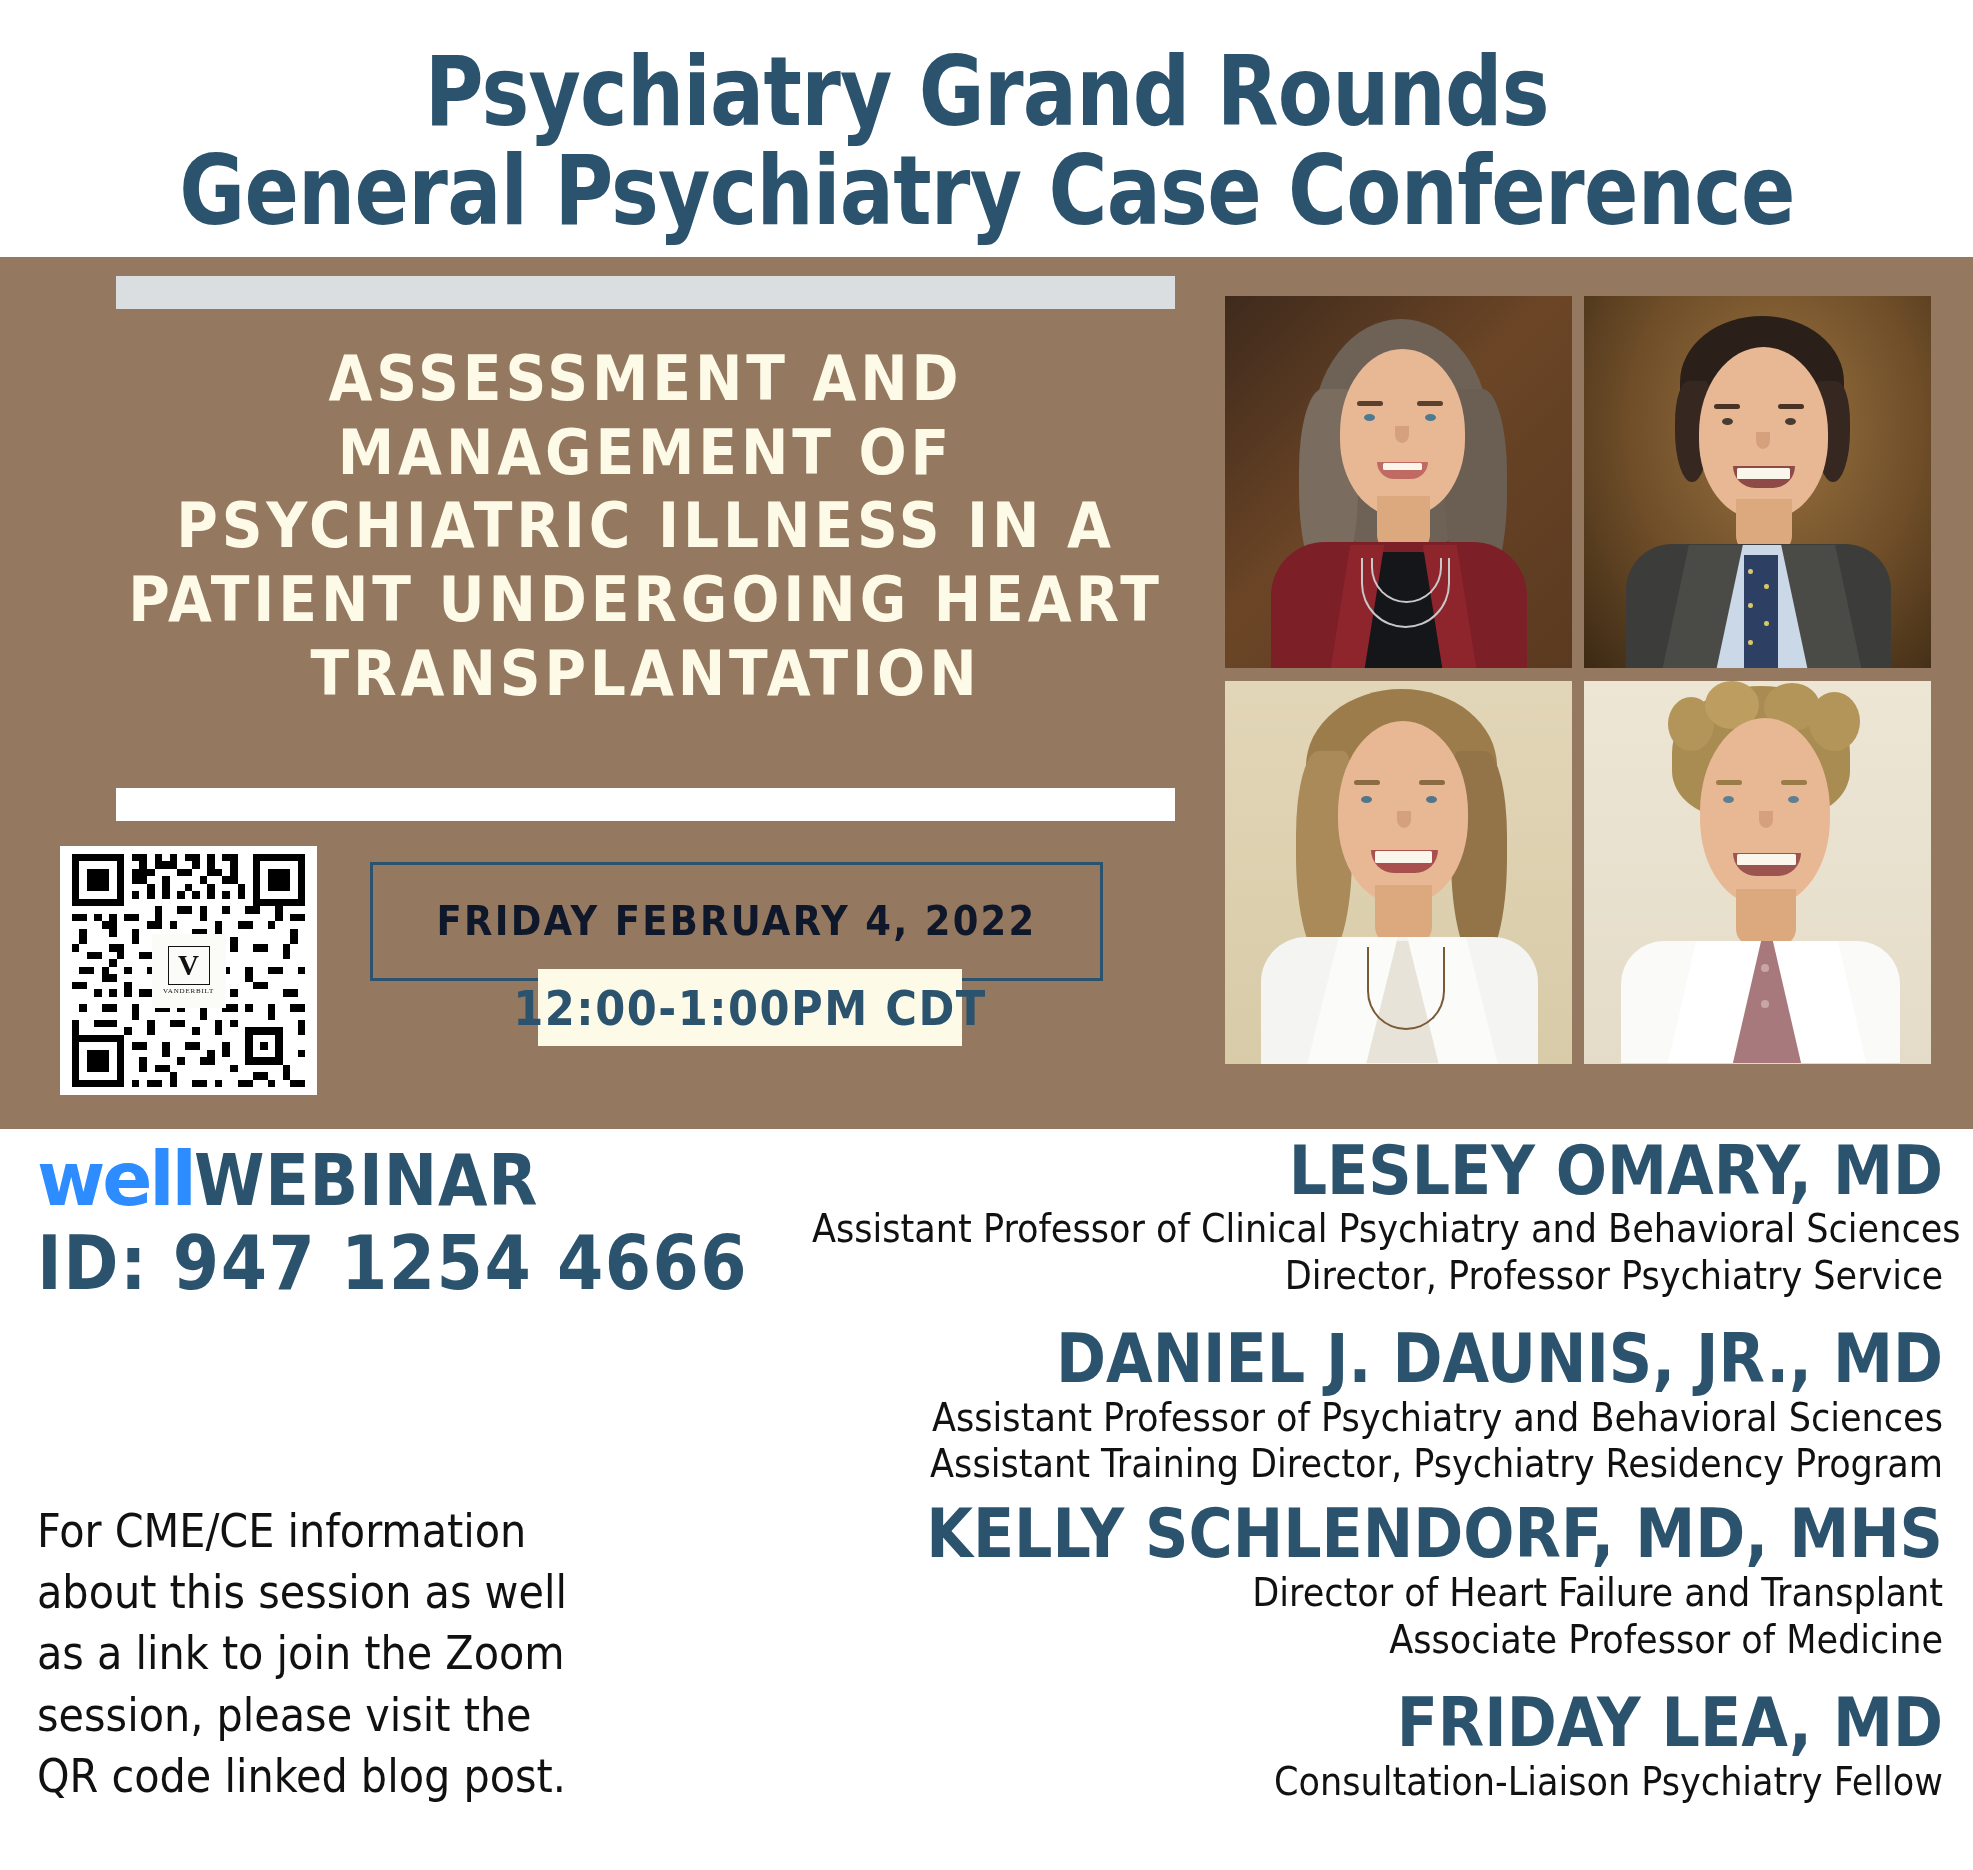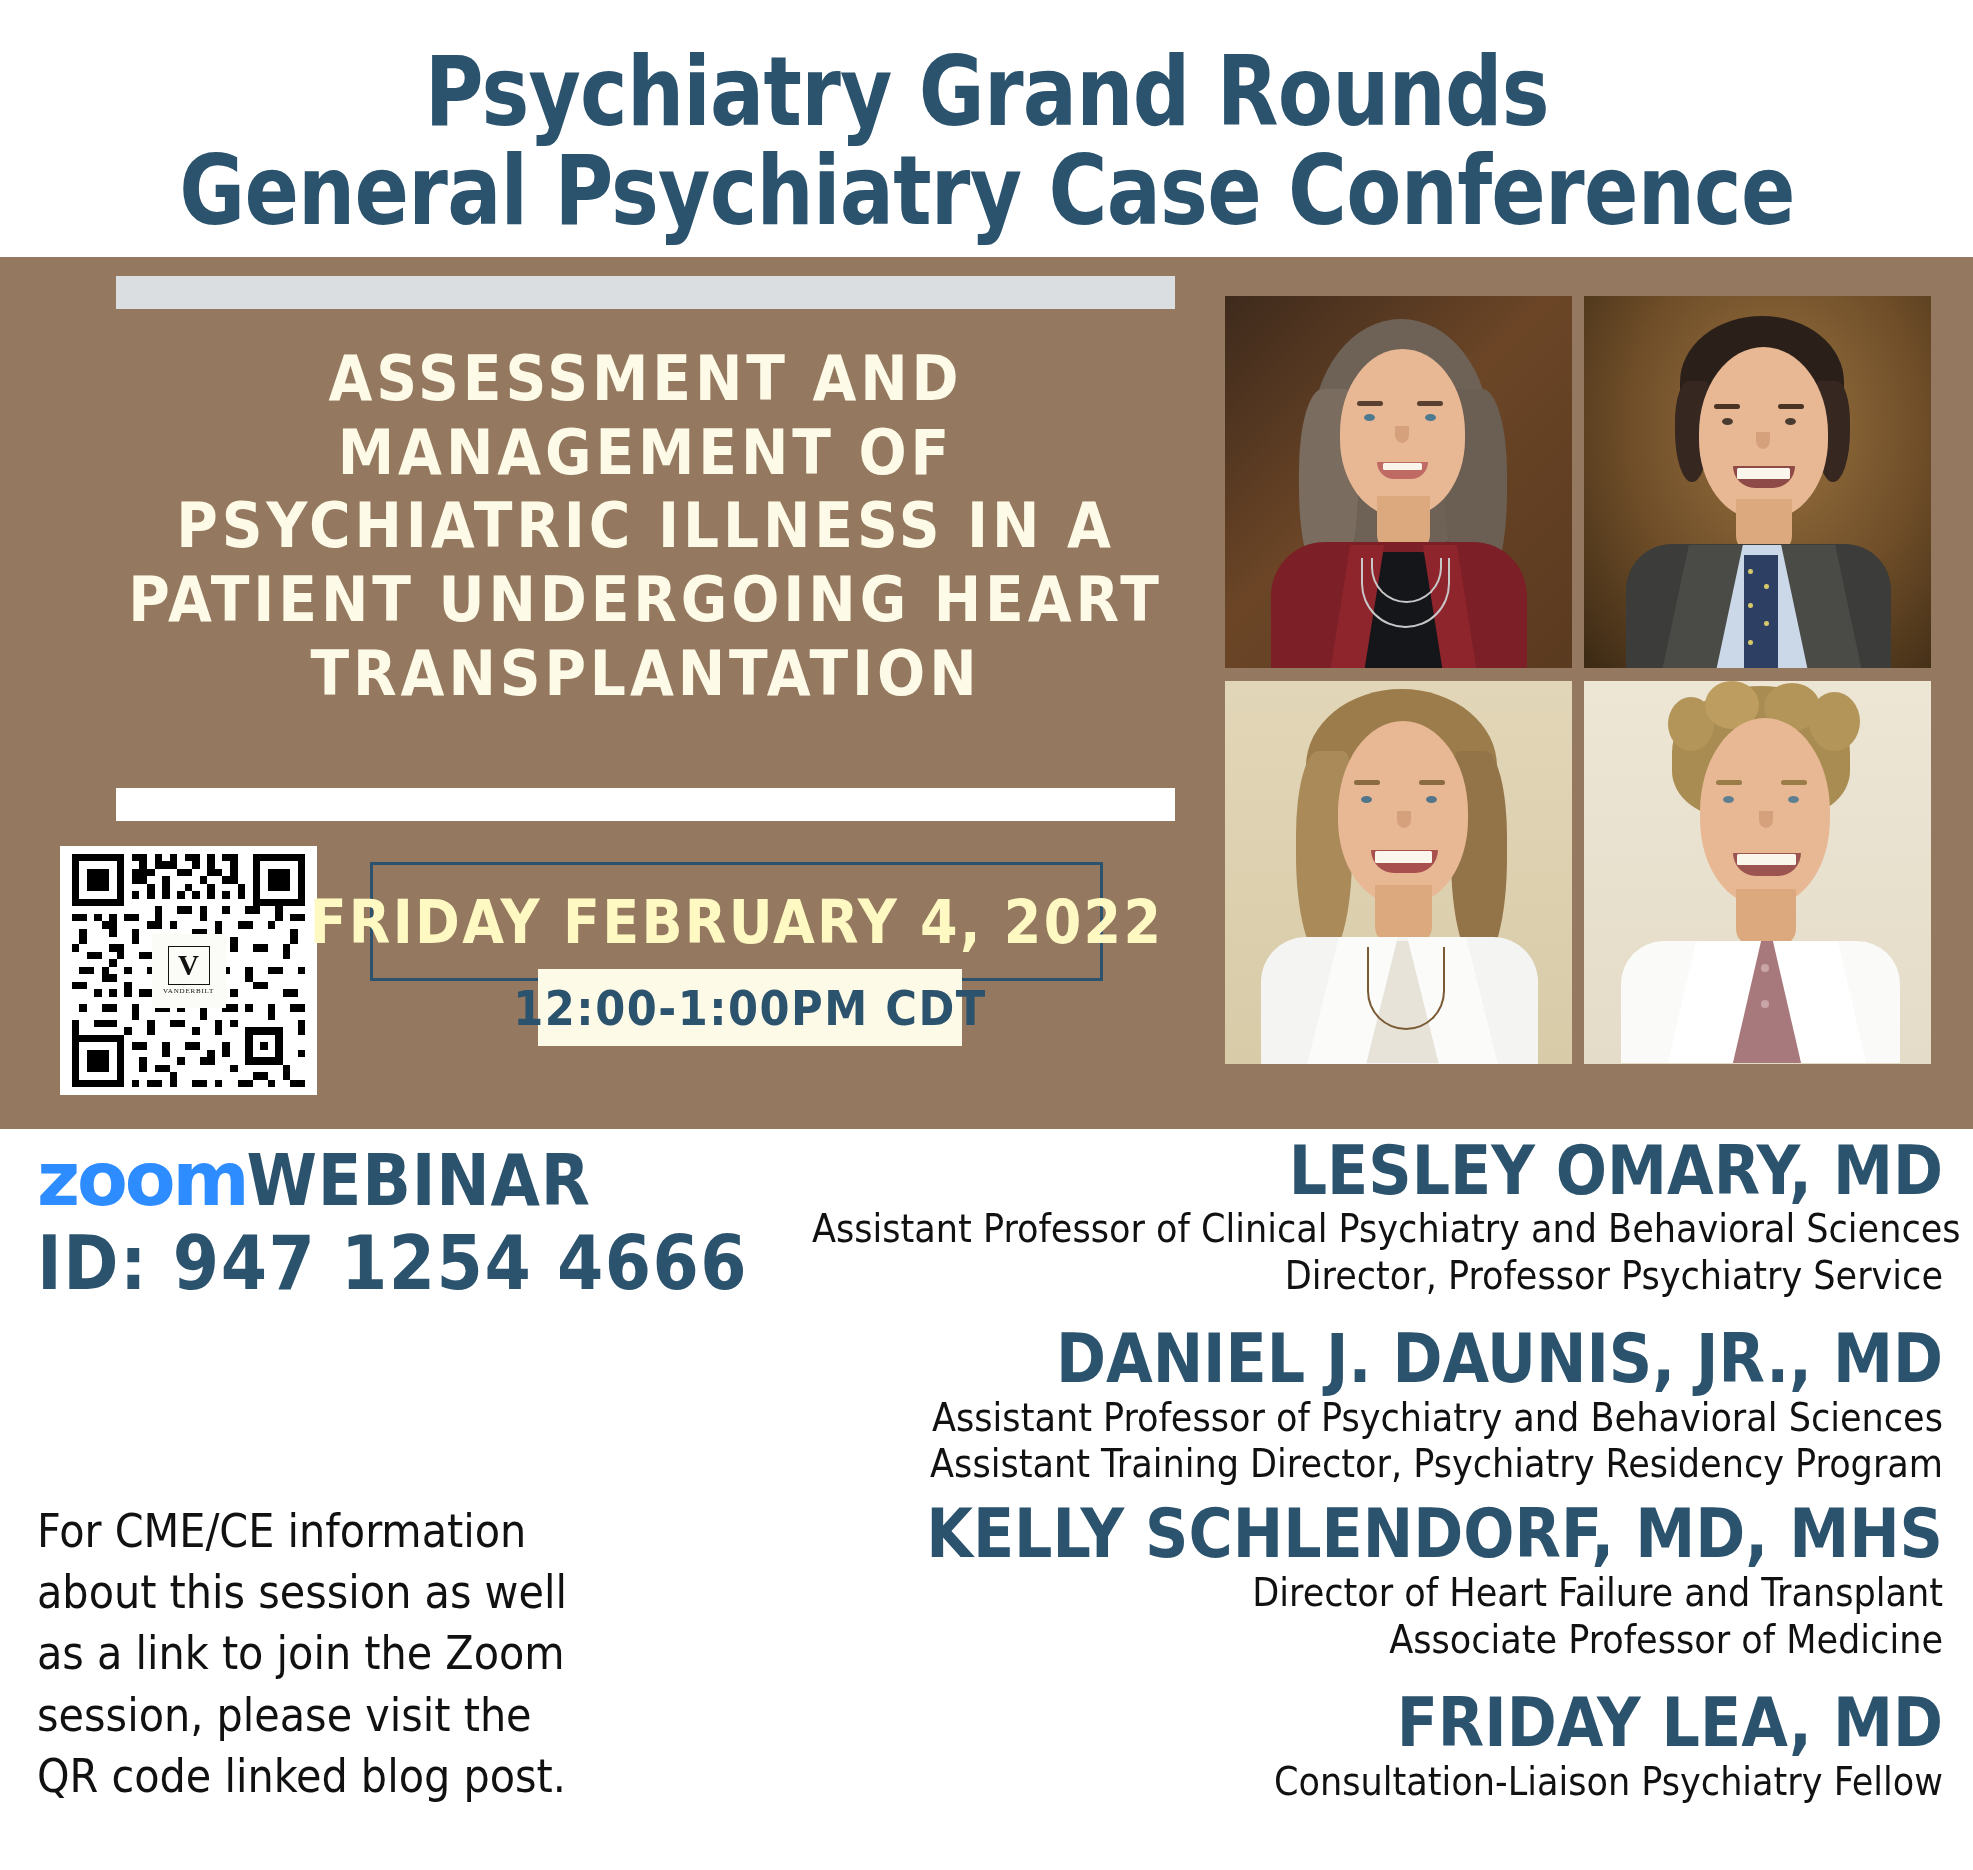--- a/index.html
+++ b/index.html
@@ -75,23 +75,23 @@
     font-family:"Liberation Serif",serif;font-size:7px;letter-spacing:0.8px;color:#111;margin-top:2.3px;
   }
 
   
   .date-box{
     position:absolute;left:370px;top:605px;width:733px;height:119px;
     border:3.1px solid #2C536E;box-sizing:border-box;
     display:flex;align-items:center;justify-content:center;
   }
   .date-text{
-    color:#fef9c3;
-    font-family:"Liberation Sans Narrow","DejaVu Sans Condensed","Liberation Sans",sans-serif;
-    font-weight:bold;font-size:60px;letter-spacing:2.3px;line-height:1;
+    color:#0f172a;
+    font-family:"Liberation Sans Narrow","DejaVu Sans Condensed","Liberation Sans",sans-serif;
+    font-weight:bold;font-size:41px;letter-spacing:2.3px;line-height:1;
     white-space:nowrap;text-transform:uppercase;
   }
   .time-box{
     position:absolute;left:538px;top:712px;width:424px;height:77px;
     background:#FDFBE8;
     display:flex;align-items:center;justify-content:center;
   }
   .time-text{
     color:#2C536E;
     font-family:"Liberation Sans Narrow","DejaVu Sans Condensed","Liberation Sans",sans-serif;
@@ -458,21 +458,21 @@
       <div class="lapelR" style="left:203px;top:260px;width:65px;height:122px;background:#FFFFFF;transform:skewX(13deg);"></div>
       <div class="shirt" style="left:177px;top:283px;width:7.7px;height:7.7px;background:#C8A5A6;border-radius:50%;"></div>
       <div class="shirt" style="left:177px;top:319px;width:7.7px;height:7.7px;background:#C8A5A6;border-radius:50%;"></div>
     </div>
 
   </div>
 
   <div class="bottom">
 
     <div class="zoom-row">
-      <span class="zoom-brand">zoom</span>
+      <span class="zoom-brand">well</span>
       <span class="zoom-webinar">WEBINAR</span>
     </div>
     <div class="zoom-id">ID: 947 1254 4666</div>
 
     <div class="cme-text">For CME/CE information about this session as well as a link to join the Zoom session, please visit the QR code linked blog post.</div>
 
     <div class="speakers">
 
       <div class="spk sp0">
         <div class="spk-name">LESLEY OMARY, MD</div>

